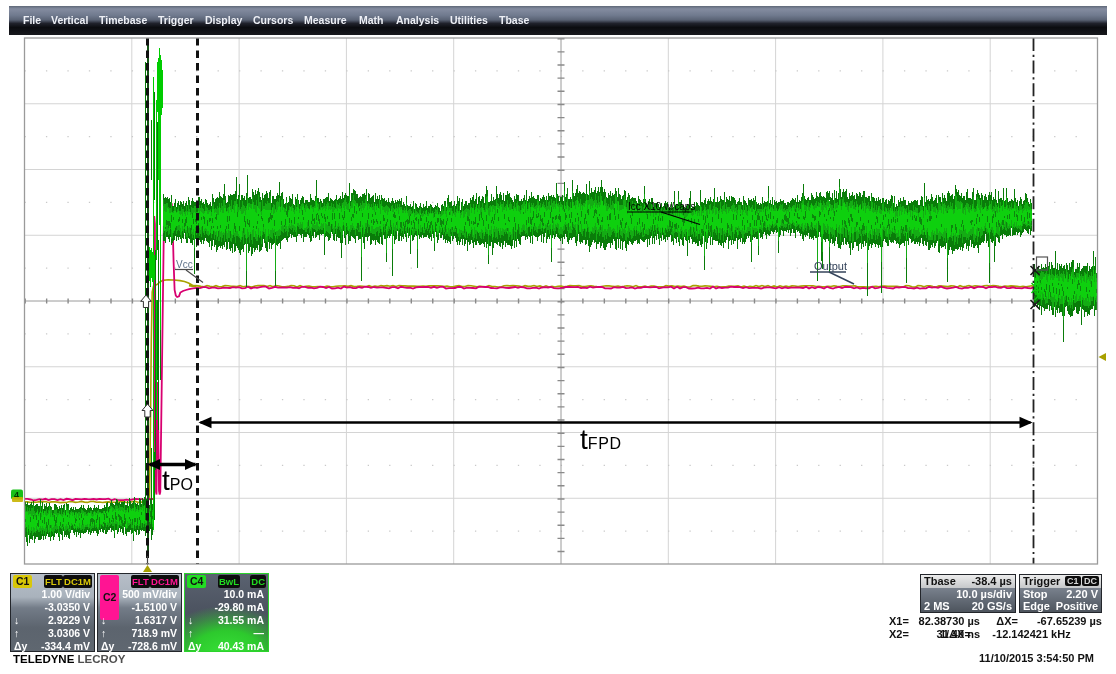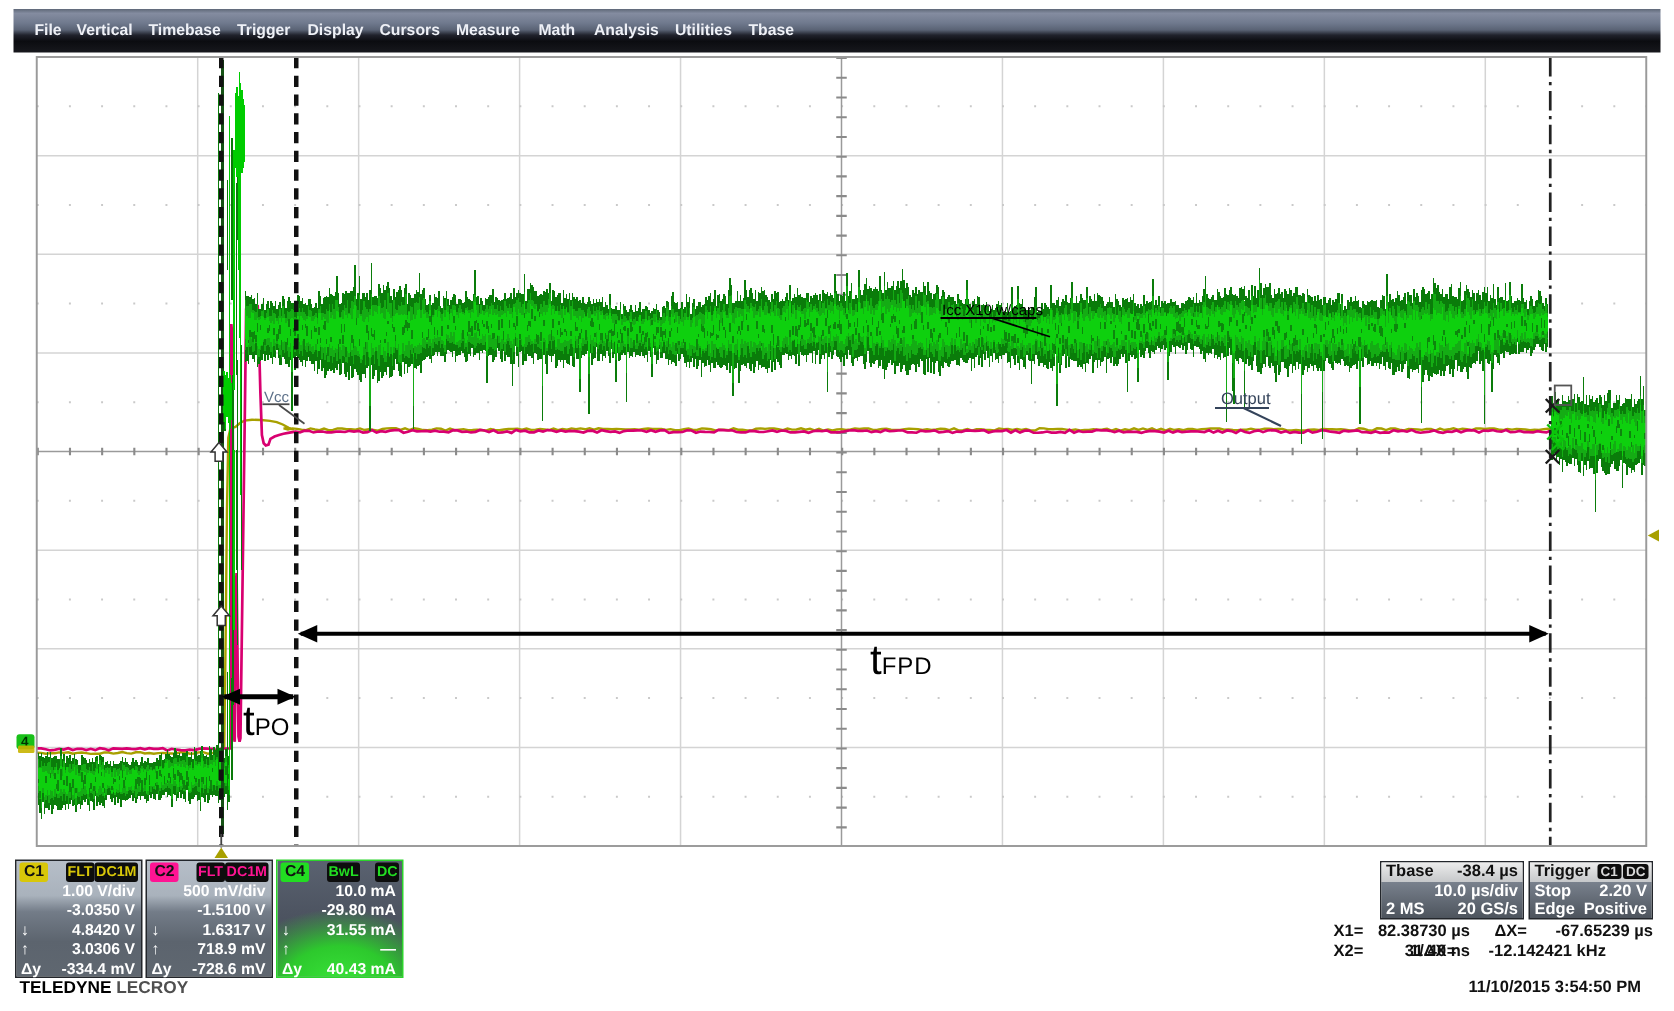--- a/index.html
+++ b/index.html
@@ -130,34 +130,34 @@
       <div style="position:relative;height:13px;line-height:13px">
         <span style="position:absolute;left:3px"></span>
         <span style="position:absolute;right:4px">1.00 V/div</span>
       </div>
       <div style="position:relative;height:13px;line-height:13px">
         <span style="position:absolute;left:3px"></span>
         <span style="position:absolute;right:4px">-3.0350 V</span>
       </div>
       <div style="position:relative;height:13px;line-height:13px">
         <span style="position:absolute;left:3px">↓</span>
-        <span style="position:absolute;right:4px">4.8420 V</span>
+        <span style="position:absolute;right:4px">2.9229 V</span>
       </div>
       <div style="position:relative;height:13px;line-height:13px">
         <span style="position:absolute;left:3px">↑</span>
         <span style="position:absolute;right:4px">3.0306 V</span>
       </div>
       <div style="position:relative;height:13px;line-height:13px">
         <span style="position:absolute;left:3px">Δy</span>
         <span style="position:absolute;right:4px">-334.4 mV</span>
       </div>
     </div>
     <div style="position:absolute;left:97px;top:573px;width:85px;height:79px;border:1px solid #23262b;box-sizing:border-box;background:linear-gradient(180deg,#b6bec8 0%,#a9b2bc 30%,#737c88 44%,#5c646e 70%,#5f6770 100%);color:#fff;font-size:10.5px;font-weight:bold">
 <div style="position:relative;height:14px;line-height:13px">
-<span style="position:absolute;left:2px;top:1px;background:#ff1493;color:#111;padding:0 3px;border-radius:2px">C2</span>
+<span style="position:absolute;left:2px;top:1px;background:#ff1493;color:#111;padding:16px 3px;border-radius:2px">C2</span>
 <span style="position:absolute;left:33px;top:1px;background:#0d0d0d;color:#ff1493;padding:0 1px;border-radius:2px;font-size:9.5px">FLT</span>
 <span style="position:absolute;right:2px;top:1px;background:#0d0d0d;color:#ff1493;padding:0 1px;border-radius:2px;font-size:9.5px">DC1M</span>
 </div>
       <div style="position:relative;height:13px;line-height:13px">
         <span style="position:absolute;left:3px"></span>
         <span style="position:absolute;right:4px">500 mV/div</span>
       </div>
       <div style="position:relative;height:13px;line-height:13px">
         <span style="position:absolute;left:3px"></span>
         <span style="position:absolute;right:4px">-1.5100 V</span>

